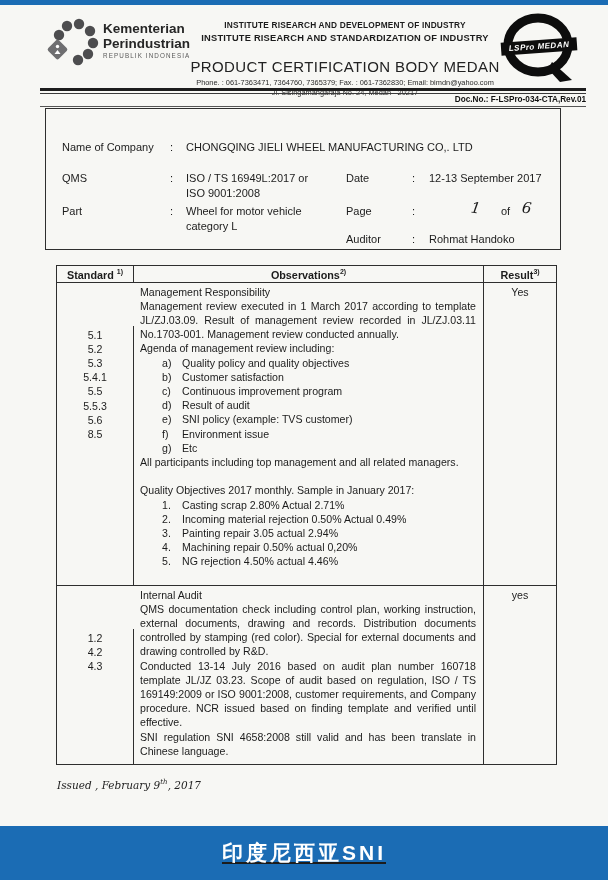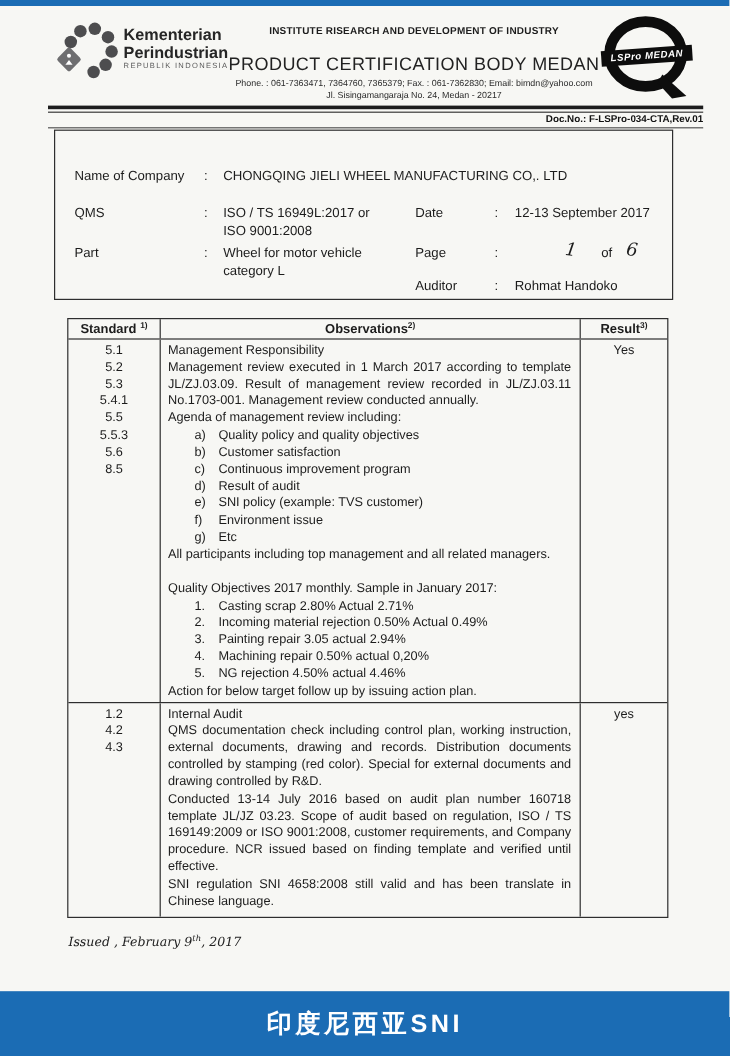--- a/index.html
+++ b/index.html
@@ -56,37 +56,37 @@
   .thead{display:flex;border-bottom:1.3px solid #2e2e2e;font-weight:bold;font-size:10.8px;}
   .thead .hc{padding:2px 0 1px;text-align:center;}
   .hc-std{width:76px;border-right:1.2px solid #2e2e2e;}
   .hc-obs{flex:1;border-right:1.2px solid #2e2e2e;}
   .hc-res{width:72px;}
   sup{font-size:7px;}
 
   .tr{display:flex;overflow:hidden;}
   .tr + .tr{border-top:1.3px solid #2e2e2e;}
   .td{font-size:10.6px;line-height:14.2px;}
-  .col-std{width:76px;border-right:1.2px solid #2e2e2e;text-align:center;padding-top:2px;}
+  .col-std{width:76px;border-right:1.2px solid #2e2e2e;text-align:center;padding-top:2px;margin-top:43px;}
   .col-obs{flex:1;border-right:1.2px solid #2e2e2e;padding:2px 7px 2px 6px;}
   .col-res{width:72px;text-align:center;padding-top:2px;}
   .row-1{height:302px;}
   .row-2{height:178px;}
   .obs-p{min-height:14.2px;}
   .obs-p.just{text-align:justify;}
   .obs-li{display:flex;padding-left:22px;}
   .li-label{width:20px;flex:none;}
   .li-text{flex:1;}
   .obs-spacer{height:14.2px;}
 
   .issued{top:778px;left:57px;font-family:"DejaVu Serif",serif;font-style:italic;font-size:10.5px;color:#222;}
   .issued sup{font-size:7px;}
 
   .footer-banner{left:0;top:826px;width:608px;height:54px;background:#1b6cb4;
-    display:flex;align-items:center;justify-content:center;}
+    display:flex;align-items:center;justify-content:center;text-decoration:underline;}
   .banner-text{color:#fff;font-weight:bold;font-size:21px;letter-spacing:3px;font-family:"Liberation Sans",sans-serif;}
 </style>
 </head>
 <body>
 
 <div class="abs top-bar"></div>
 
 <div class="abs hdr-logo">
   <svg class="gear-svg" width="54" height="60" viewBox="0 0 54 60">
     <g fill="#4d4d4f">
@@ -106,20 +106,21 @@
   </svg>
   <div class="ministry-text">
     <div class="ministry-name">Kementerian</div>
     <div class="ministry-name">Perindustrian</div>
     <div class="ministry-sub">REPUBLIK INDONESIA</div>
   </div>
 </div>
 
 <div class="abs hdr-center">
   <div class="inst1">INSTITUTE RISEARCH AND DEVELOPMENT OF INDUSTRY</div>
+  <div class="inst2">INSTITUTE RISEARCH AND STANDARDIZATION OF INDUSTRY</div>
   <div class="cert-body">PRODUCT CERTIFICATION BODY MEDAN</div>
   <div class="contact">Phone. : 061-7363471, 7364760, 7365379; Fax. : 061-7362830; Email: bimdn@yahoo.com</div>
   <div class="address">Jl. Sisingamangaraja No. 24, Medan - 20217</div>
 </div>
 
 <div class="abs stamp">
   <svg width="80" height="74" viewBox="0 0 80 74">
     <ellipse cx="38" cy="33" rx="30" ry="27" fill="none" stroke="#0d0d0d" stroke-width="9"></ellipse>
     <path d="M52 50 L72 68 L60 70 L48 57 Z" fill="#0d0d0d"></path>
   </svg>
@@ -230,21 +231,20 @@
             <div class="li-text">Painting repair 3.05 actual 2.94%</div>
           </div>
           <div class="obs-li">
             <div class="li-label">4.</div>
             <div class="li-text">Machining repair 0.50% actual 0,20%</div>
           </div>
           <div class="obs-li">
             <div class="li-label">5.</div>
             <div class="li-text">NG rejection 4.50% actual 4.46%</div>
           </div>
-          <div class="obs-p">Action for below target follow up by issuing action plan.</div>
         </div>
         <div class="td col-res">Yes</div>
       </div>
       <div class="tr row-2">
         <div class="td col-std">
           <div class="std-line">1.2</div>
           <div class="std-line">4.2</div>
           <div class="std-line">4.3</div>
         </div>
         <div class="td col-obs">

